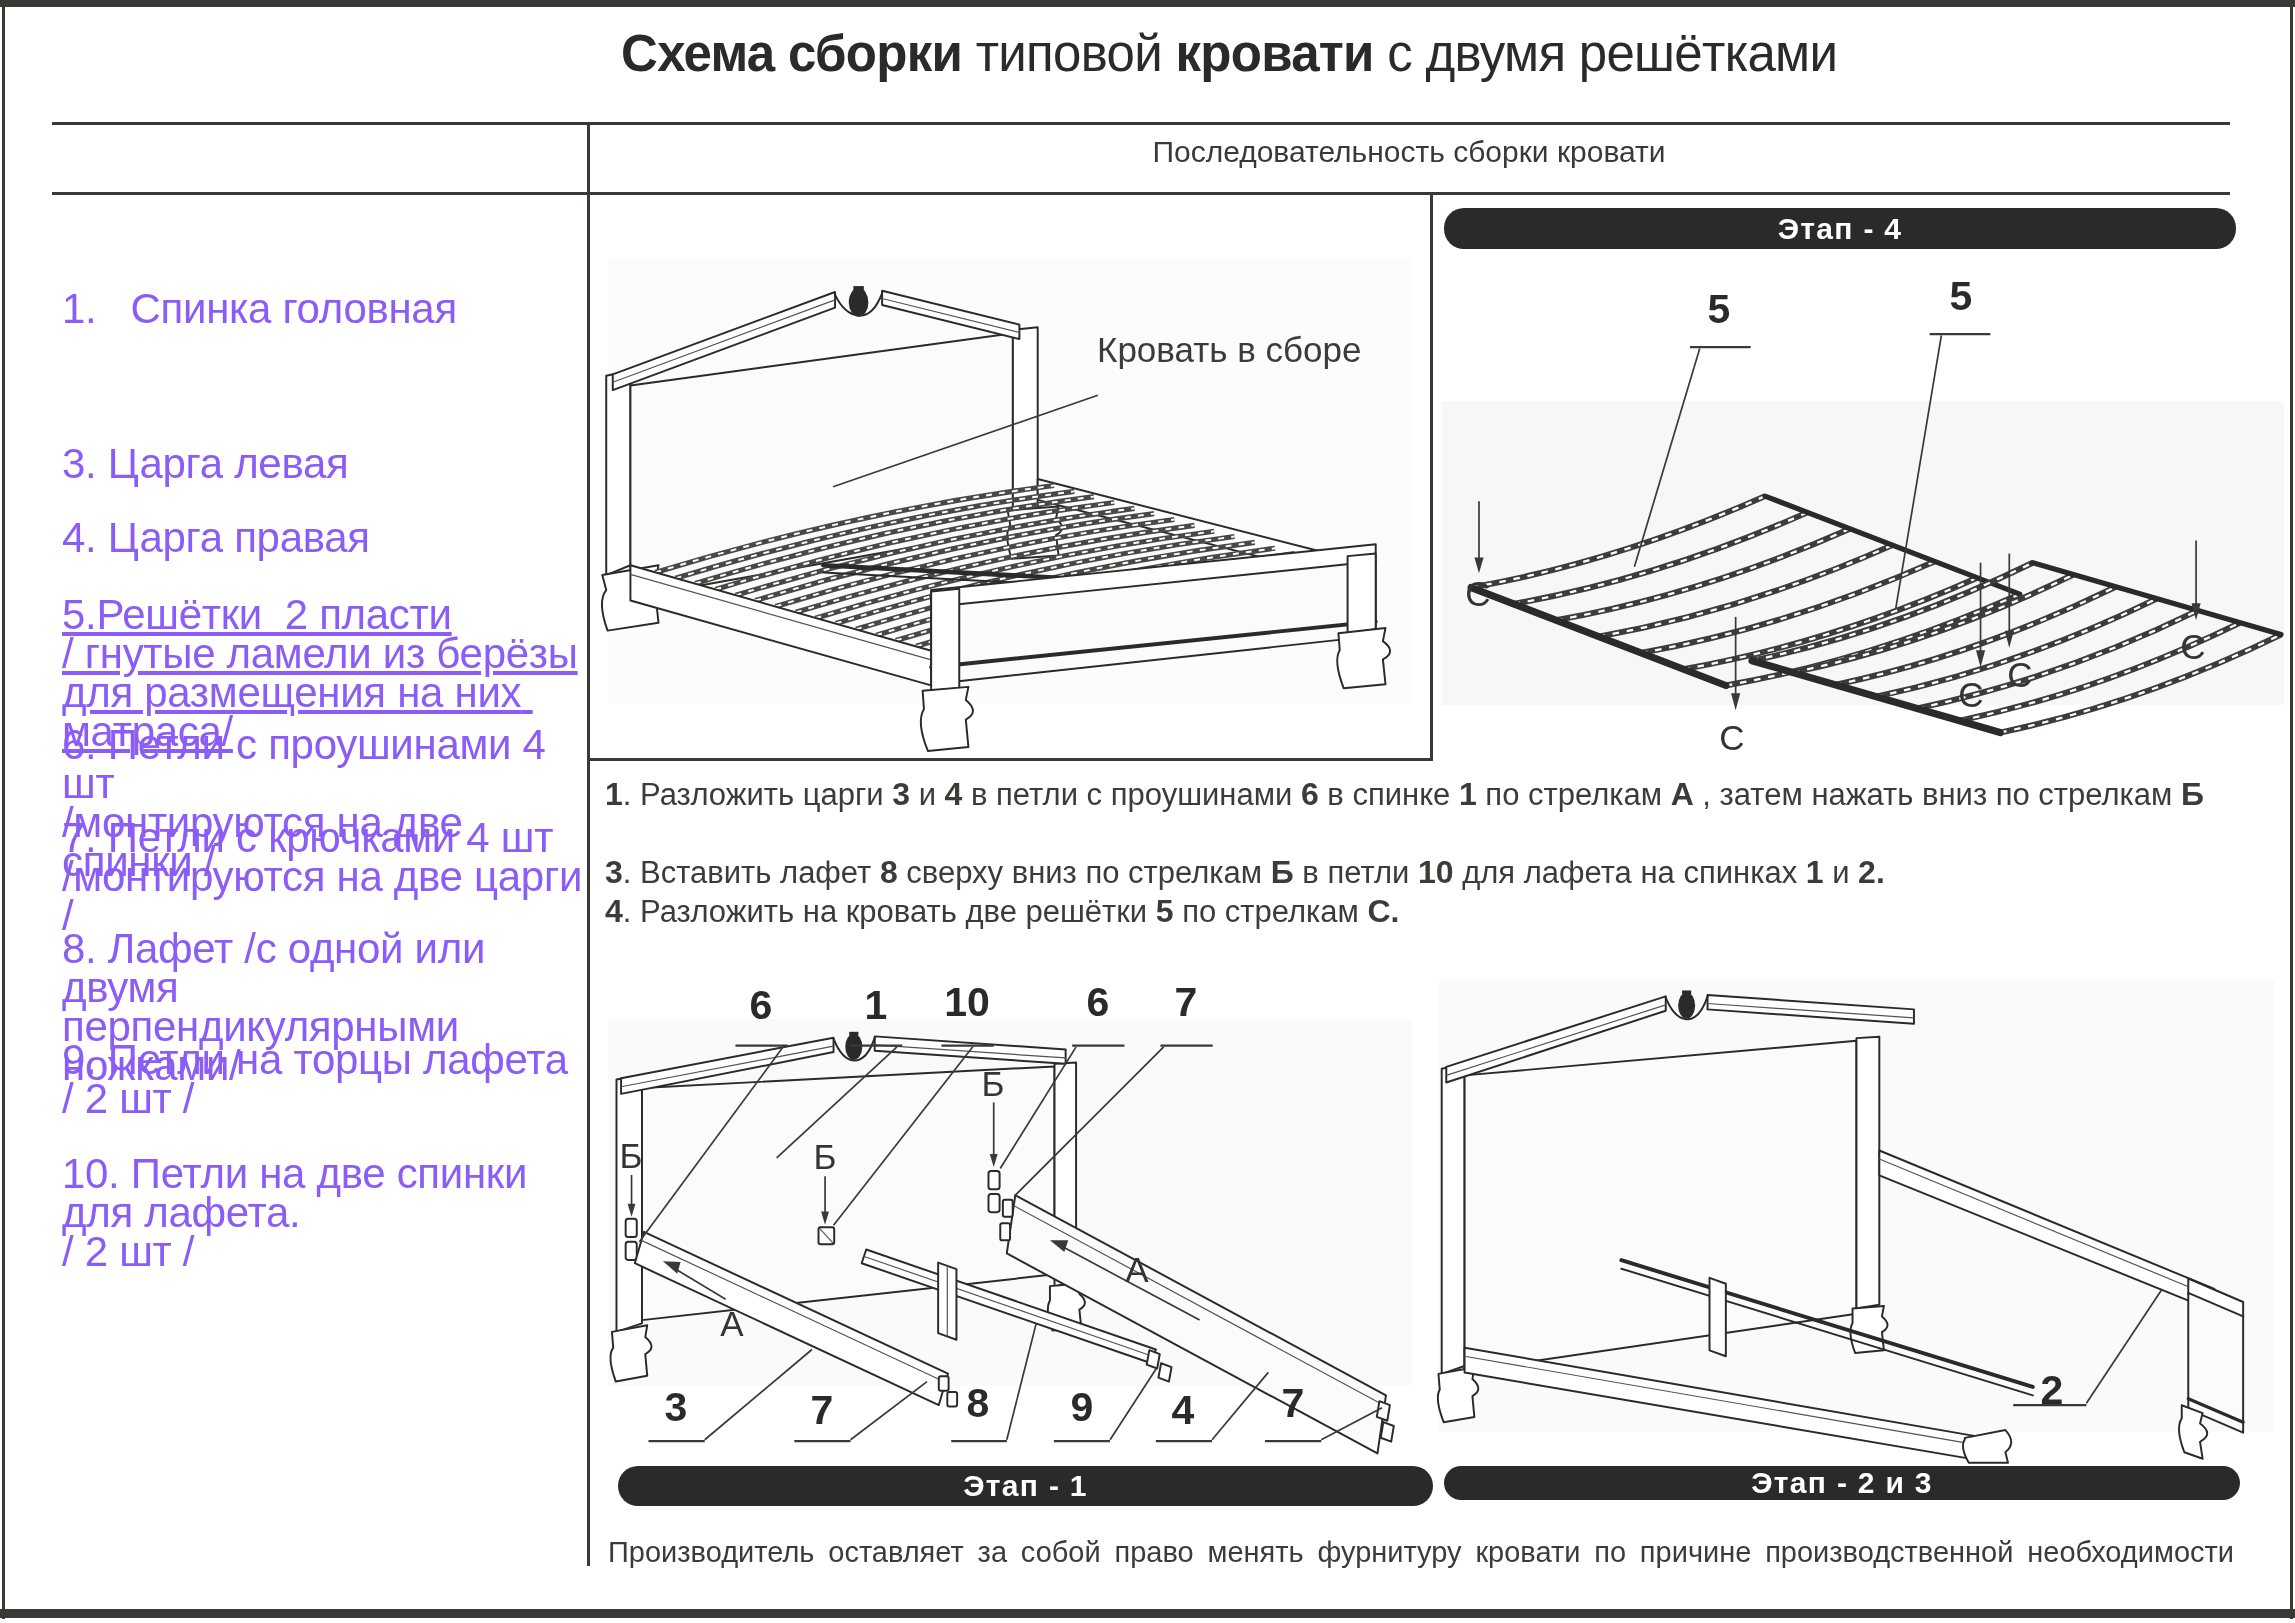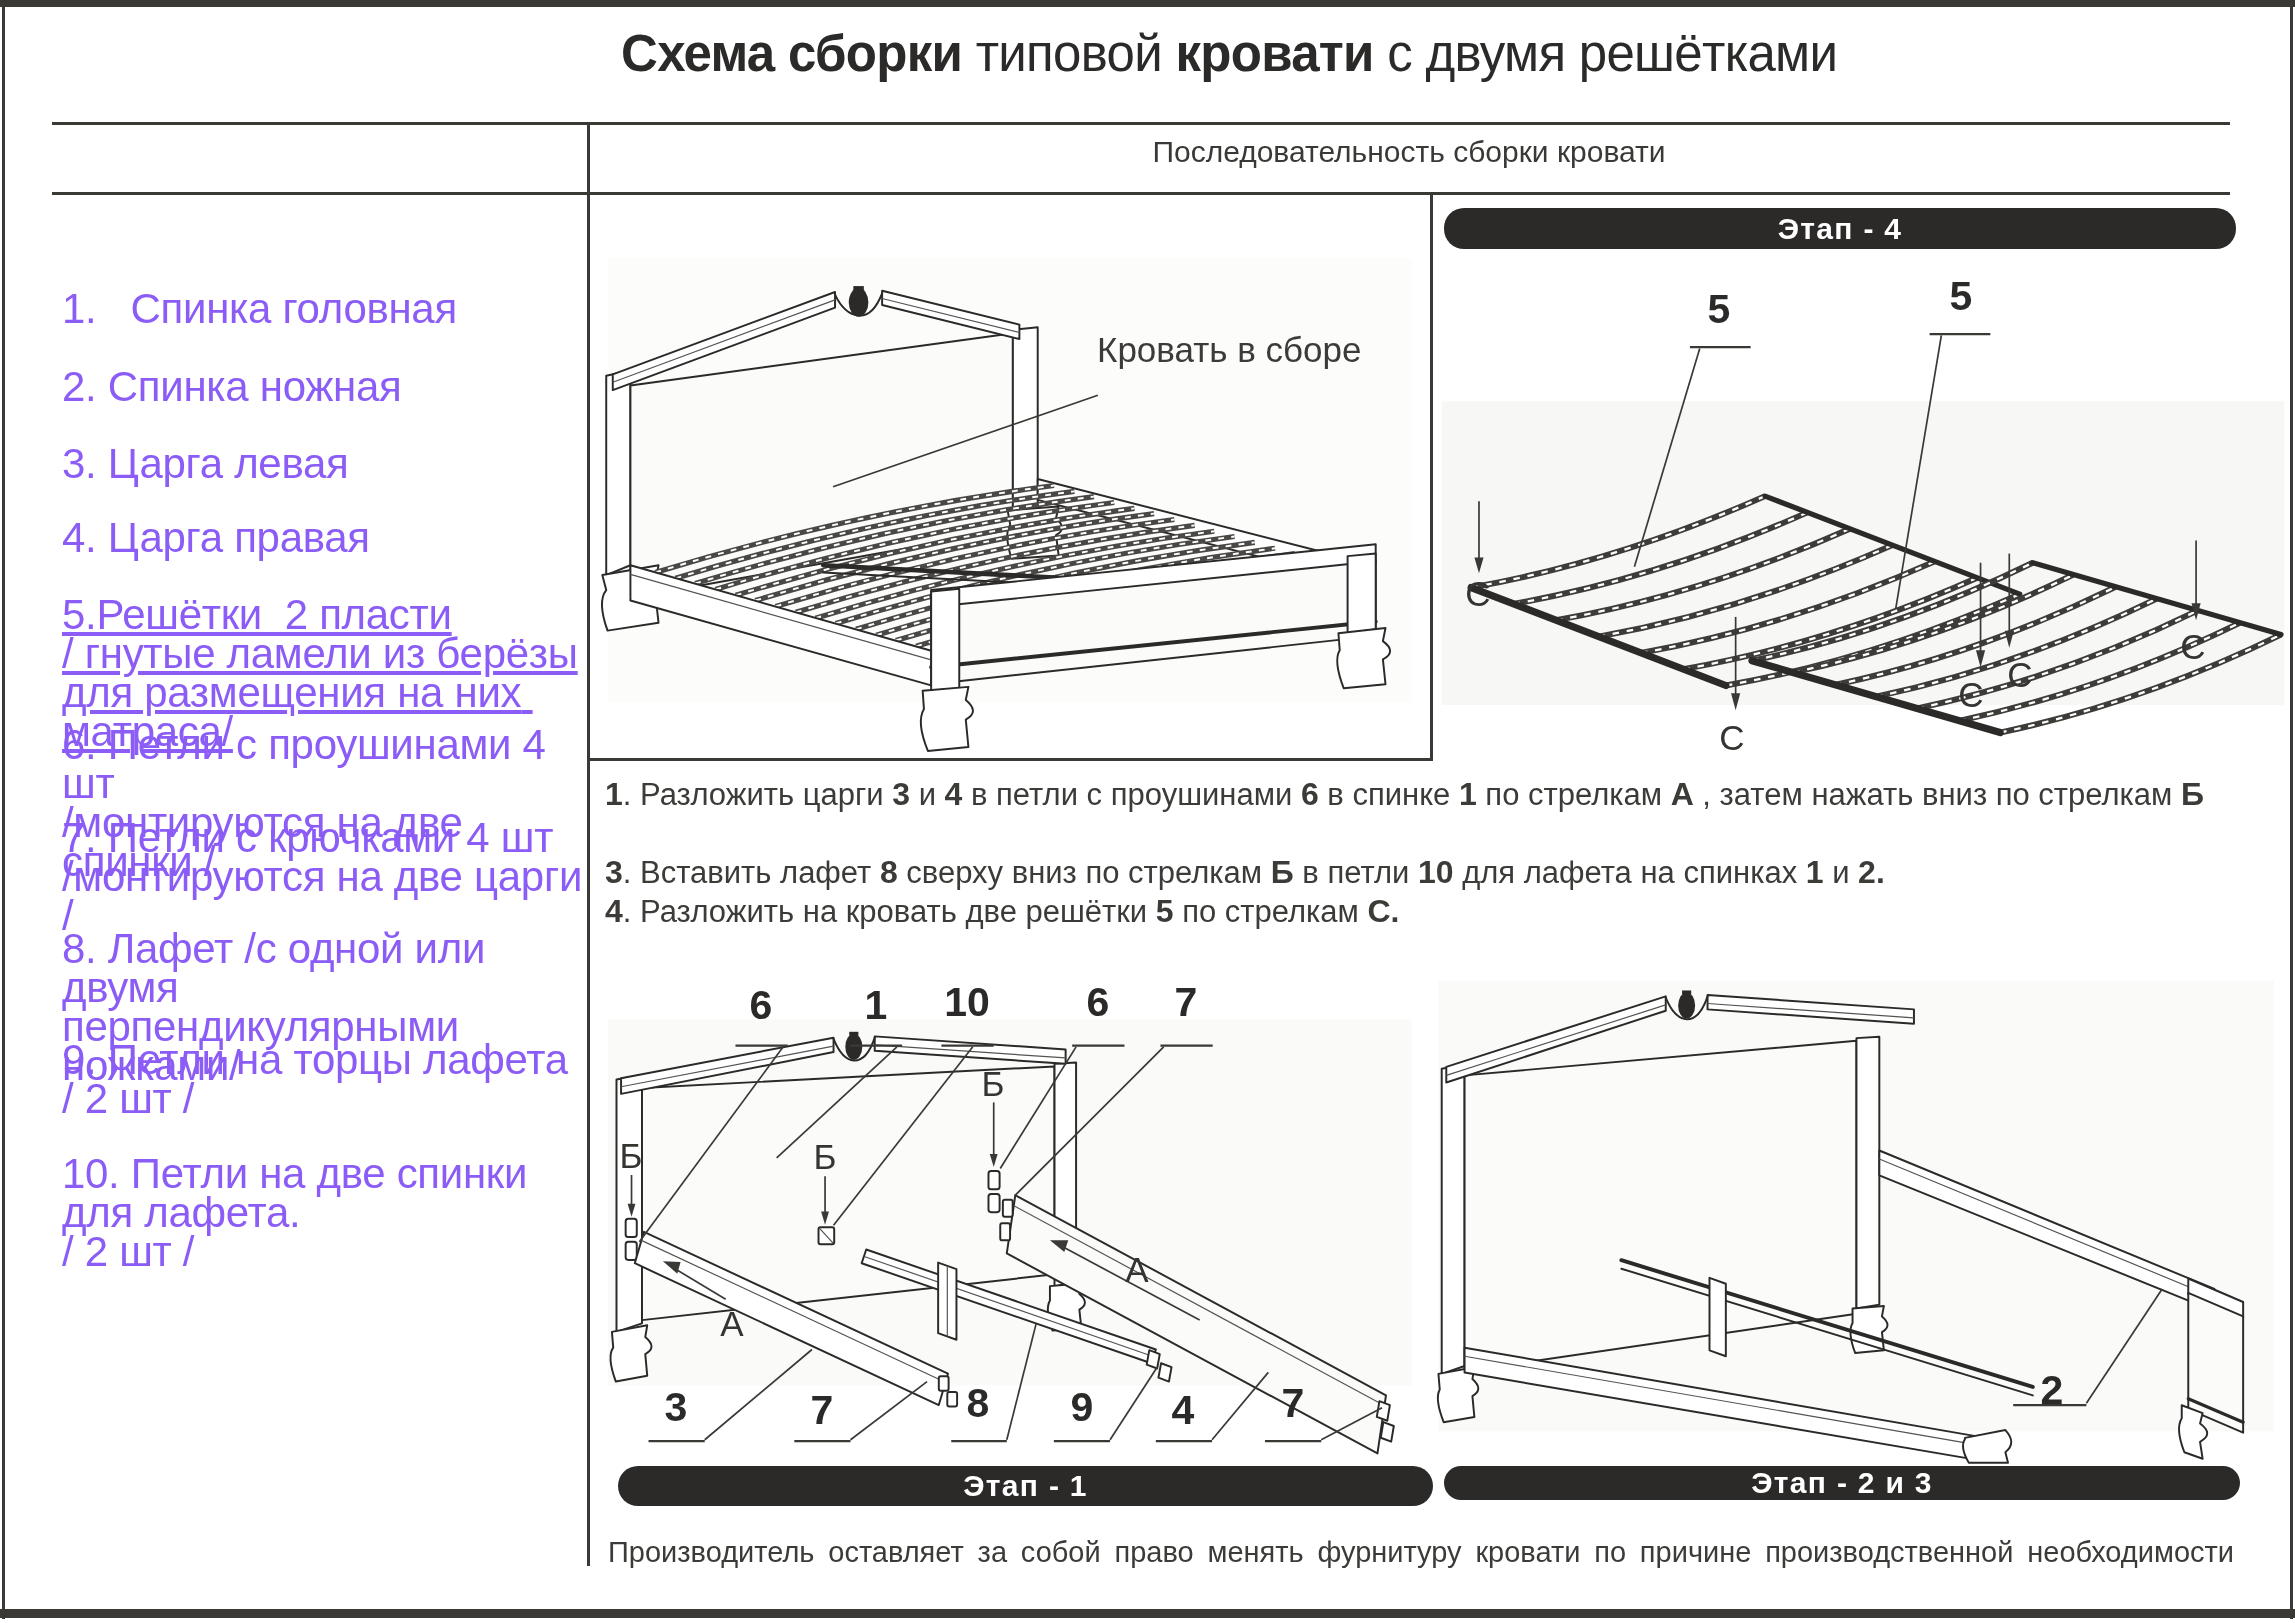--- a/index.html
+++ b/index.html
@@ -56,21 +56,20 @@
 
   <div class="line" style="left:52px;top:122px;width:2178px;height:2.6px;"></div>
   <div class="line" style="left:52px;top:192px;width:2178px;height:3.3px;"></div>
   <div class="line" style="left:587px;top:122px;width:2.6px;height:1444px;"></div>
   <div class="abs hdr hdr-right">Последовательность сборки кровати</div>
 
   <div class="line" style="left:1430px;top:192px;width:2.6px;height:569px;"></div>
   <div class="line" style="left:587px;top:758px;width:846px;height:2.6px;"></div>
 
   <div class="abs parts" style="top:289px;">1.   Спинка головная</div>
-  <div class="abs parts" style="top:367px;">2. Спинка ножная</div>
   <div class="abs parts" style="top:444px;">3. Царга левая</div>
   <div class="abs parts" style="top:518px;">4. Царга правая</div>
   <div class="abs parts" style="top:595px;text-decoration:underline;">5.Решётки  2 пласти
 / гнутые ламели из берёзы
 для размещения на них матраса/</div>
   <div class="abs parts" style="top:701px;margin-top:24px;">6. Петли с проушинами 4 шт
 /монтируются на две спинки /</div>
   <div class="abs parts" style="top:818px;">7. Петли с крючками 4 шт
 /монтируются на две царги /</div>
   <div class="abs parts" style="top:929px;">8. Лафет /с одной или двумя

